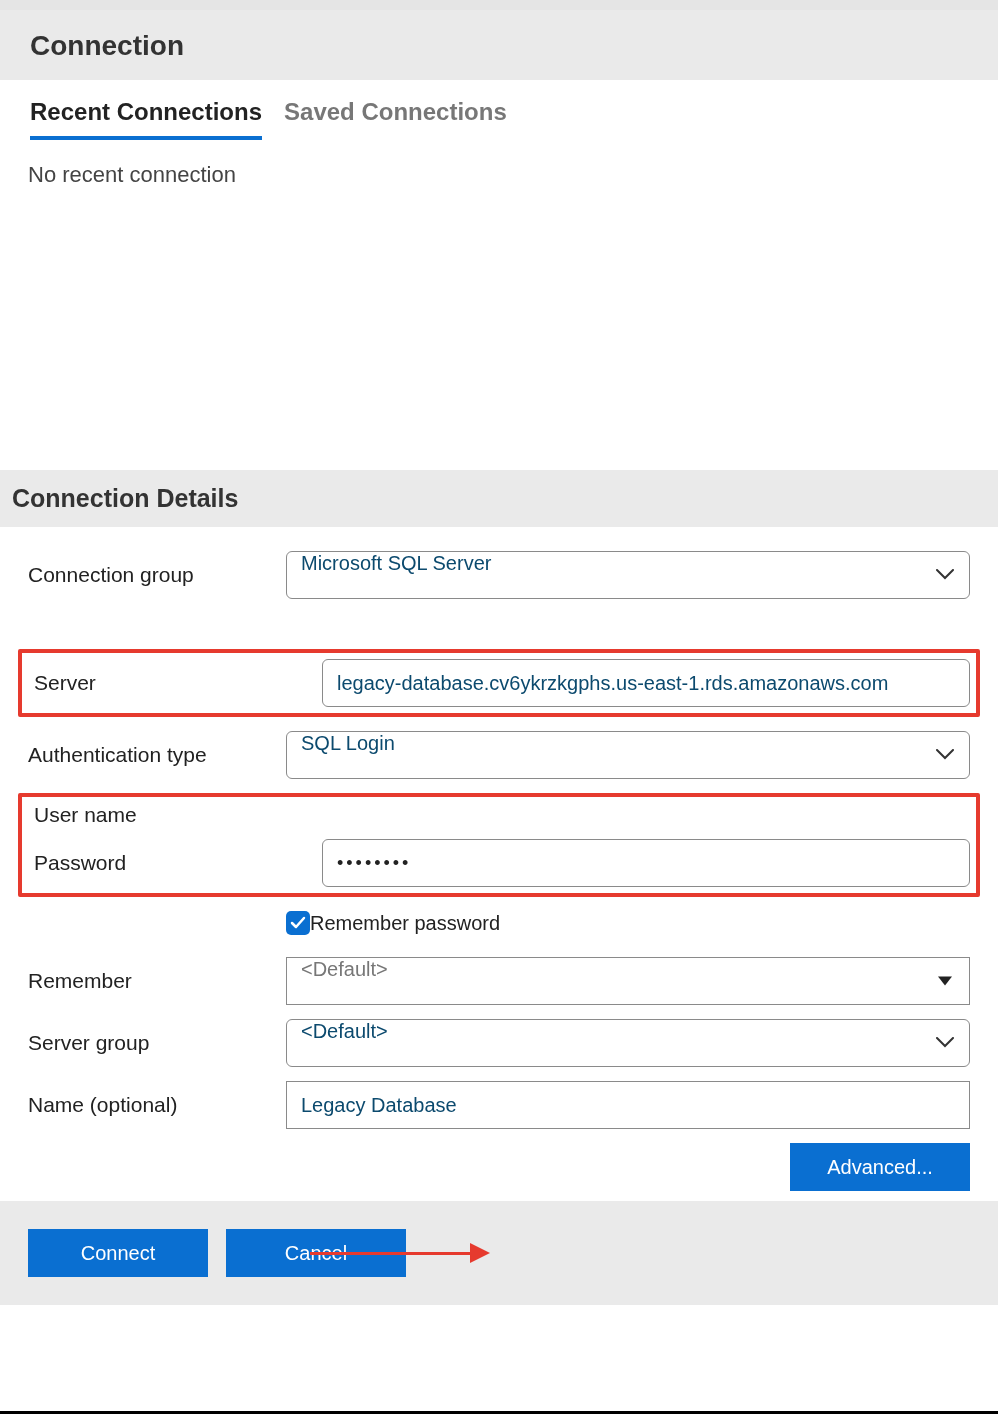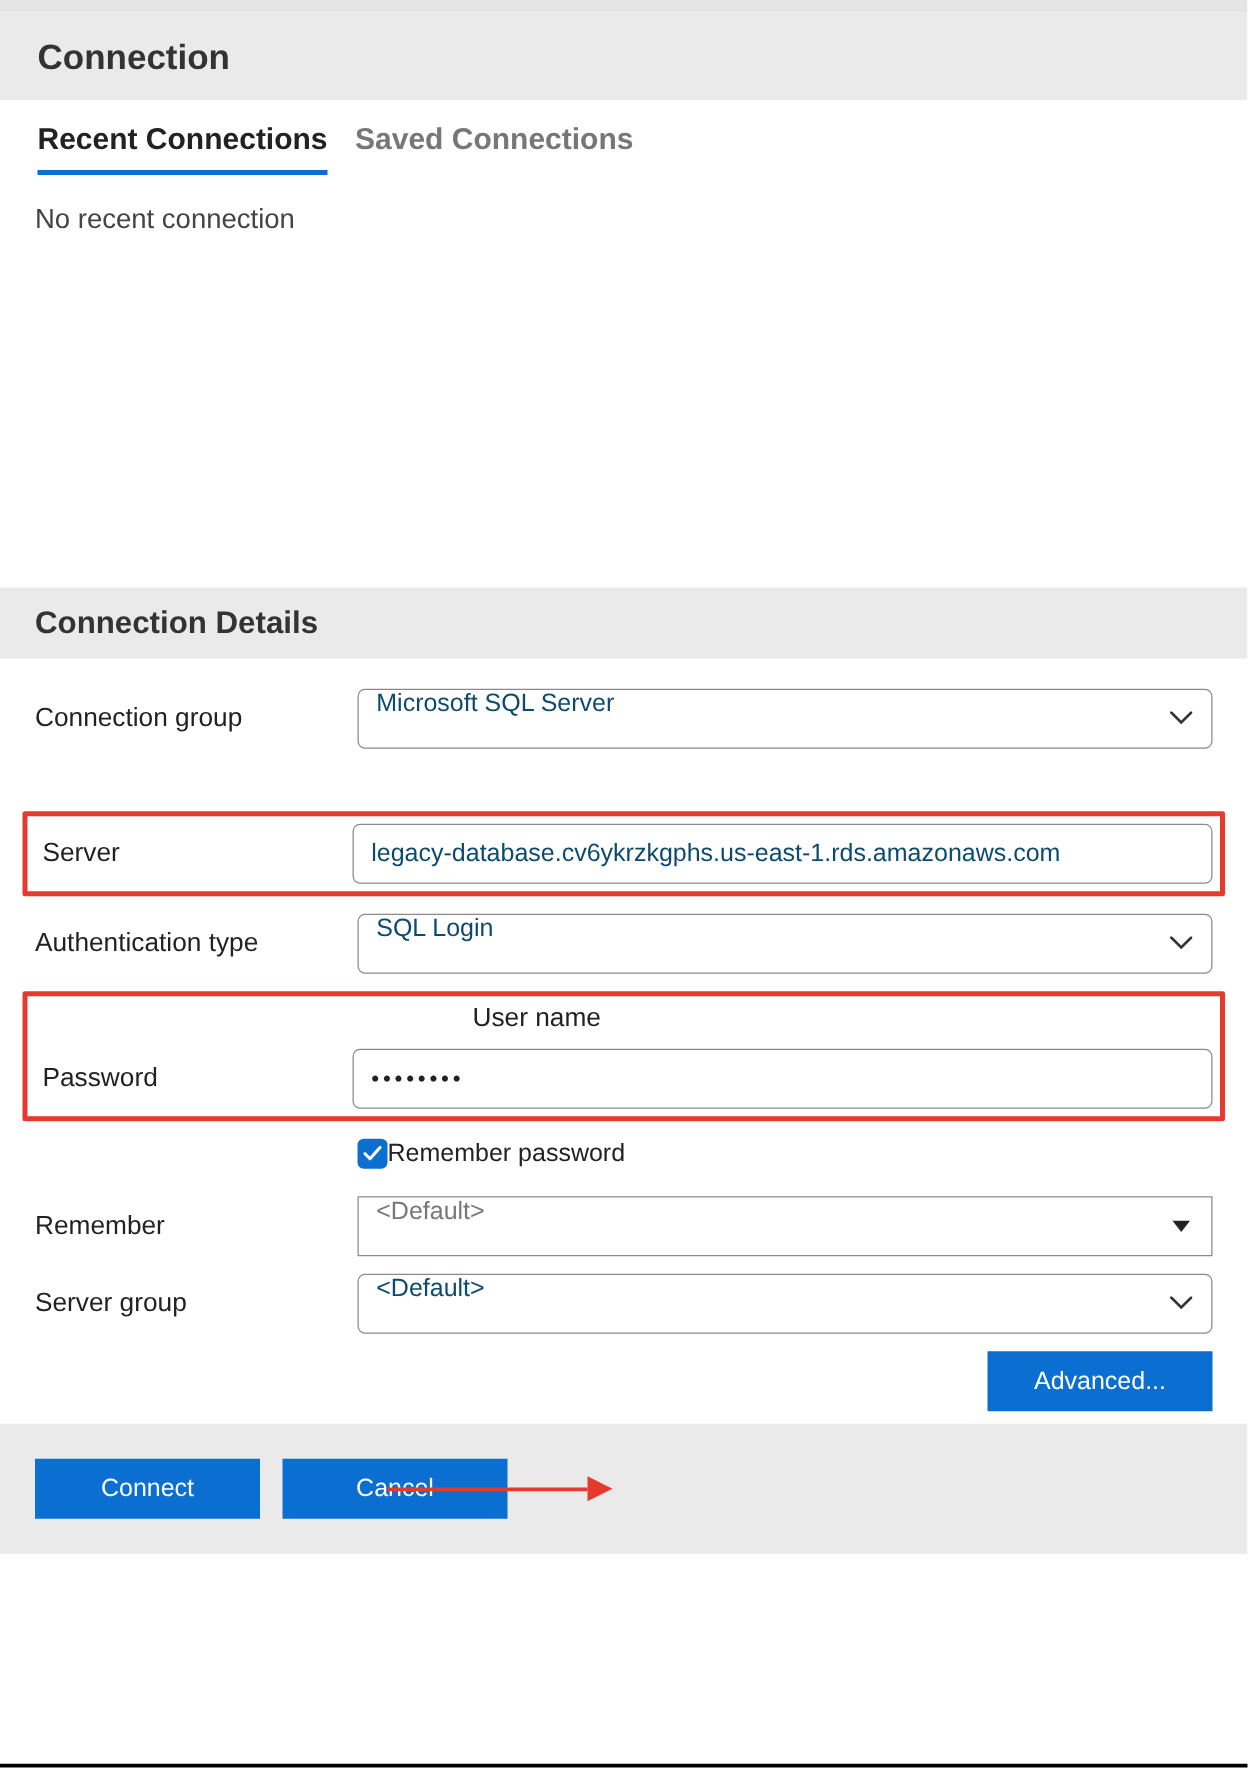--- a/index.html
+++ b/index.html
@@ -46,21 +46,21 @@
   .tab-body {
     padding: 22px 28px;
     background: #fff;
     height: 330px;
     font-size: 22px;
     color: #444;
   }
 
   .details-header {
     background: #eaeaea;
-    padding: 14px 28px;
+    padding: 14px 12px;
   }
   .details-header h2 {
     font-size: 25px;
     font-weight: 700;
     color: #333;
   }
 
   .form {
     padding: 24px 28px 10px 28px;
     background: #fff;
@@ -119,22 +119,22 @@
     border-top:9px solid #222;
   }
 
   .highlight-box {
     border: 4px solid #e63a2e;
     border-radius: 2px;
     padding: 6px;
     margin-left:-10px;
     margin-right:-10px;
   }
-  .highlight-box .row { margin-bottom:0; }
-  .highlight-box.multi .row:first-child { margin-bottom:12px;flex-direction:column; }
+  .highlight-box .row { margin-bottom:0;gap:40px; }
+  .highlight-box.multi .row:first-child { margin-bottom:12px; }
   .highlight-box .label-col { width:254px; padding-left:6px;}
   .hb-wrap { margin-bottom:14px; }
 
   .checkbox-row {
     display:flex;
     align-items:center;
     margin: 6px 0 22px 258px;
   }
   .chk {
     width:24px;height:24px;
@@ -289,20 +289,26 @@
     <div class="input-col">
       <div class="select placeholder">&lt;Default&gt;</div>
       <span class="chevron">
         <svg viewBox="0 0 18 12">
             <path d="M1 1 L9 9 L17 1" stroke="#333" stroke-width="2" fill="none" stroke-linecap="round"></path>
           </svg>
       </span>
     </div>
   </div>
 
+  <div class="row">
+    <div class="label-col">Name (optional)</div>
+    <div class="input-col">
+      <input class="input" style="border-radius: 0px;" value="Legacy Database">
+    </div>
+  </div>
 
   <div class="adv-row">
     <button class="btn btn-wide">Advanced...</button>
   </div>
 
 </div>
 
 <div class="footer">
   <div class="arrow-annot">
     <div class="arrow-line"></div>

